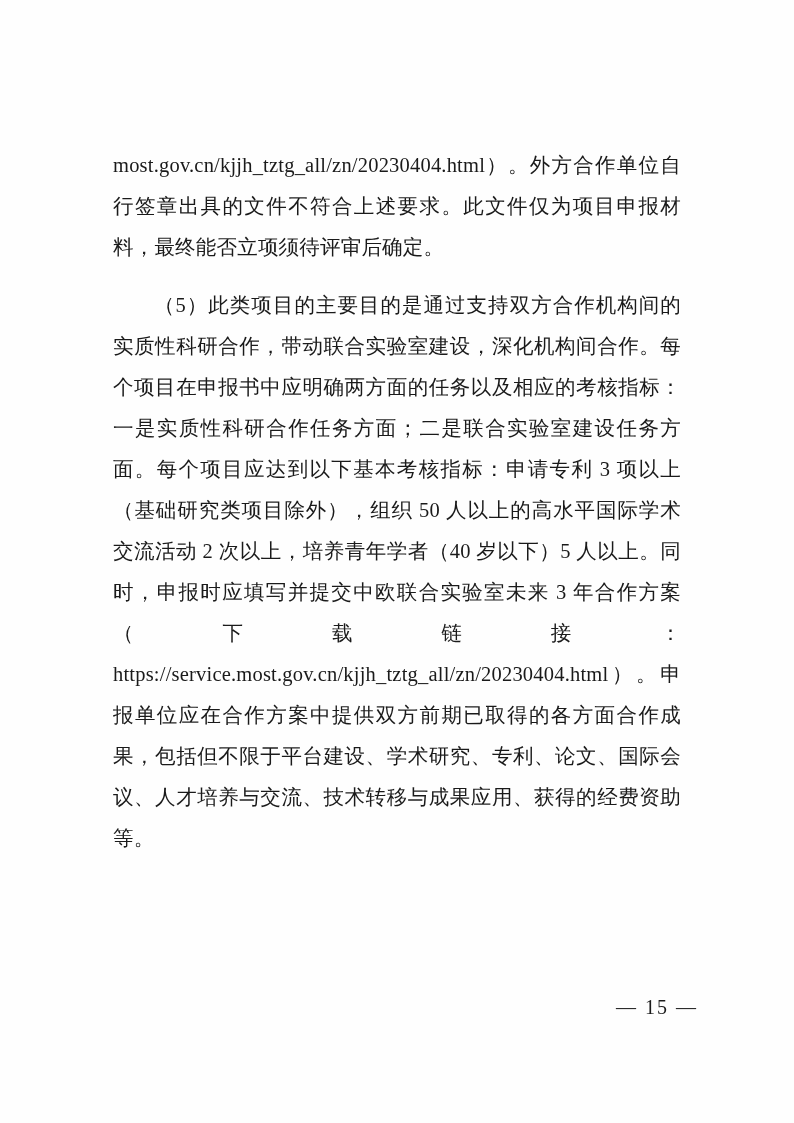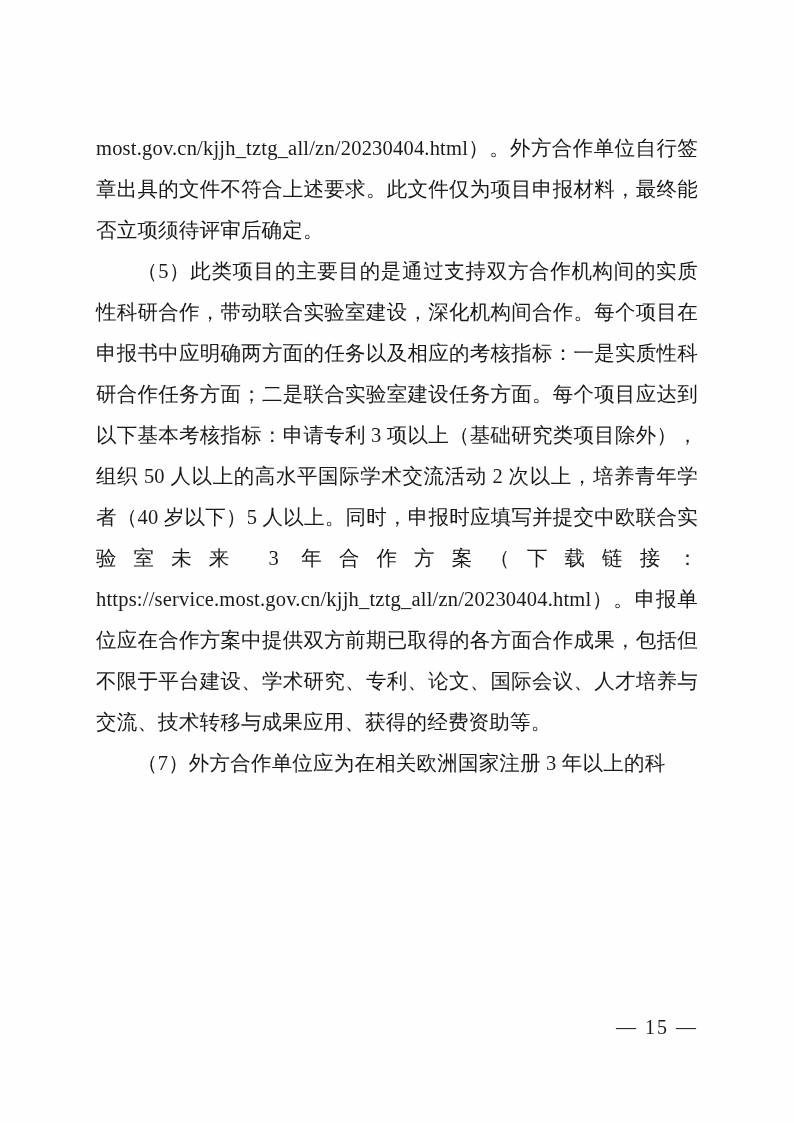--- a/index.html
+++ b/index.html
@@ -24,42 +24,41 @@
   }
   .body-text {
     font-size: 20.5px;
     line-height: 41px;
     text-align: justify;
     text-justify: inter-ideograph;
     letter-spacing: 0.2px;
     color: #1a1a1a;
   }
   .para {
-    margin: 0;
+    margin: 17px;
     text-indent: 0;
   }
   .para.indent {
     text-indent: 41px;
   }
   .page-number {
     position: absolute;
     right: 96px;
-    bottom: 84px;
+    bottom: 104px;
     font-size: 20px;
     letter-spacing: 2px;
     color: #1a1a1a;
     font-family: "Liberation Serif", serif;
   }
 </style>
 </head>
 <body>
 
 <div class="page">
 
   <div class="body-text">
     <p class="para">most.gov.cn/kjjh_tztg_all/zn/20230404.html）。外方合作单位自行签章出具的文件不符合上述要求。此文件仅为项目申报材料，最终能否立项须待评审后确定。</p>
     <p class="para indent">（5）此类项目的主要目的是通过支持双方合作机构间的实质性科研合作，带动联合实验室建设，深化机构间合作。每个项目在申报书中应明确两方面的任务以及相应的考核指标：一是实质性科研合作任务方面；二是联合实验室建设任务方面。每个项目应达到以下基本考核指标：申请专利 3 项以上（基础研究类项目除外），组织 50 人以上的高水平国际学术交流活动 2 次以上，培养青年学者（40 岁以下）5 人以上。同时，申报时应填写并提交中欧联合实验室未来 3 年合作方案（下载链接：https://service.most.gov.cn/kjjh_tztg_all/zn/20230404.html）。申报单位应在合作方案中提供双方前期已取得的各方面合作成果，包括但不限于平台建设、学术研究、专利、论文、国际会议、人才培养与交流、技术转移与成果应用、获得的经费资助等。</p>
-    <p class="para indent">（7）外方合作单位应为在相关欧洲国家注册 3 年以上的科</p>
   </div>
 
   <div class="page-number">— 15 —</div>
 
 </div>
 
 </body></html>

